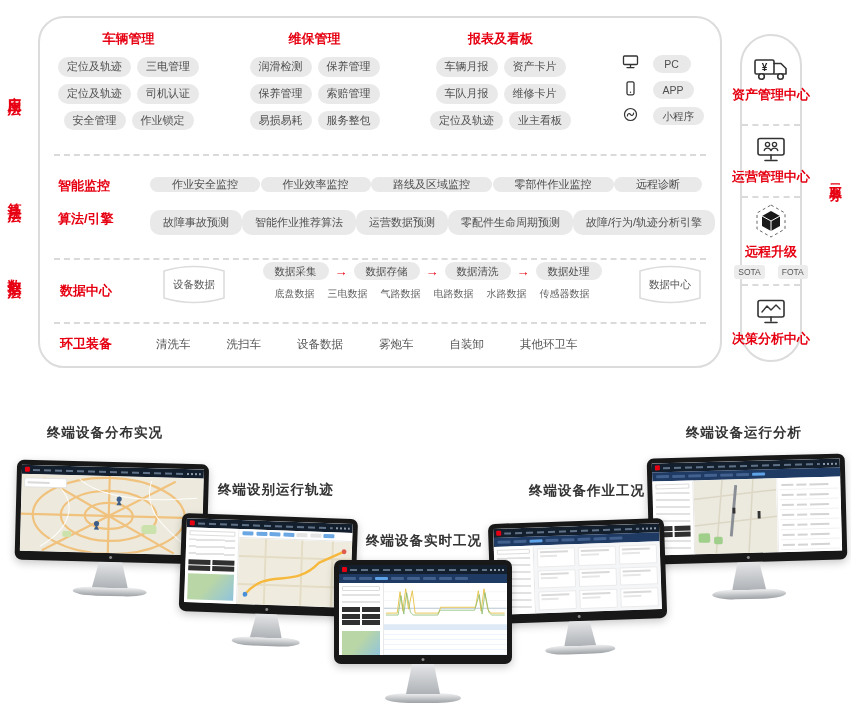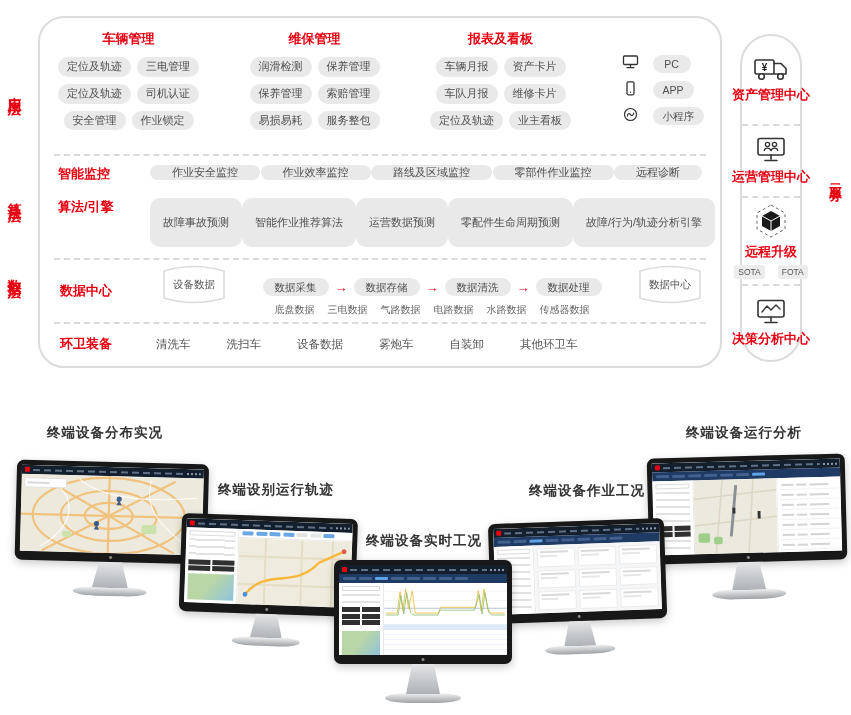--- a/index.html
+++ b/index.html
@@ -18,27 +18,27 @@
   .prow{display:flex;gap:6px}
   .pill{display:inline-block;background:#e9e9e9;border-radius:10px;padding:3px 9px;font-size:11px;color:#4f4f4f;line-height:1.25;white-space:nowrap}
   .devcol{display:flex;flex-direction:column;gap:8px;padding-top:25px}
   .dev{display:flex;gap:14px}
   .dev .pill{padding:2.5px 10px;font-size:10.5px;min-width:38px;text-align:center}
   .sec-algo{top:136px;height:104px;display:flex;flex-direction:column;justify-content:center;gap:15px;padding:0 18px}
   .arow{display:flex;align-items:flex-start}
   .atitle{flex:0 0 92px;color:#e60012;font-weight:bold;font-size:13px}
   .apills{flex:1;display:flex;justify-content:space-between;align-items:center}
   .apill-w{padding:1px 22px}
-  .apill-n{padding:18px 13px}
+  .apill-n{padding:6px 13px}
   .sec-data{top:240px;height:64px;display:flex;align-items:flex-start;padding:0 14px;gap:12px}
   .dtitle{flex:0 0 86px;color:#e60012;font-weight:bold;font-size:13px;margin:24px 0 0 6px}
   .db{position:relative;width:72px;height:45px;flex:0 0 auto;margin-top:4px}
   .db svg{position:absolute;inset:0}
   .db span{position:absolute;inset:0;display:flex;align-items:center;justify-content:center;font-size:10.5px;color:#555}
-  .pipe{display:flex;flex-direction:column;margin-top:20px;flex:1}
+  .pipe{display:flex;flex-direction:column;margin-top:4px;flex:1}
   .piperow{display:flex;align-items:center;justify-content:center;gap:6px}
   .pipe .pill{padding:2.5px 12px;font-size:10.5px}
   .arrow{color:#e60012;font-size:13px;font-weight:bold;line-height:1}
   .srcrow{display:flex;justify-content:center;gap:13px;margin-top:7px}
   .src{font-size:10px;color:#666;white-space:nowrap}
   .sec-equip{top:304px;height:44px;display:flex;align-items:center;padding:0 14px}
   .etitle{flex:0 0 86px;color:#e60012;font-weight:bold;font-size:13px;margin-left:6px}
   .eitems{display:flex;gap:36px;margin-left:10px}
   .eitem{font-size:11.5px;color:#555;white-space:nowrap}
 

